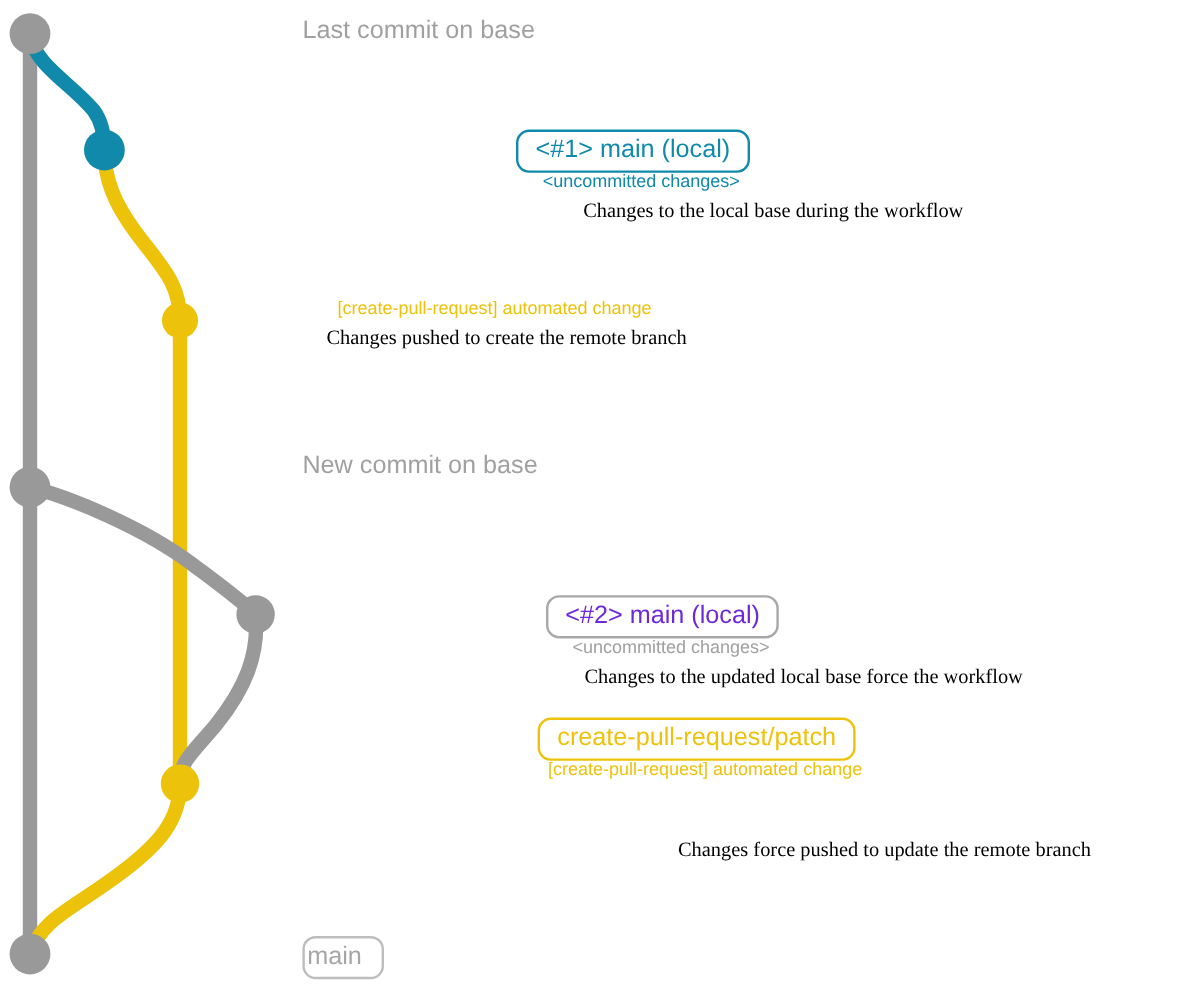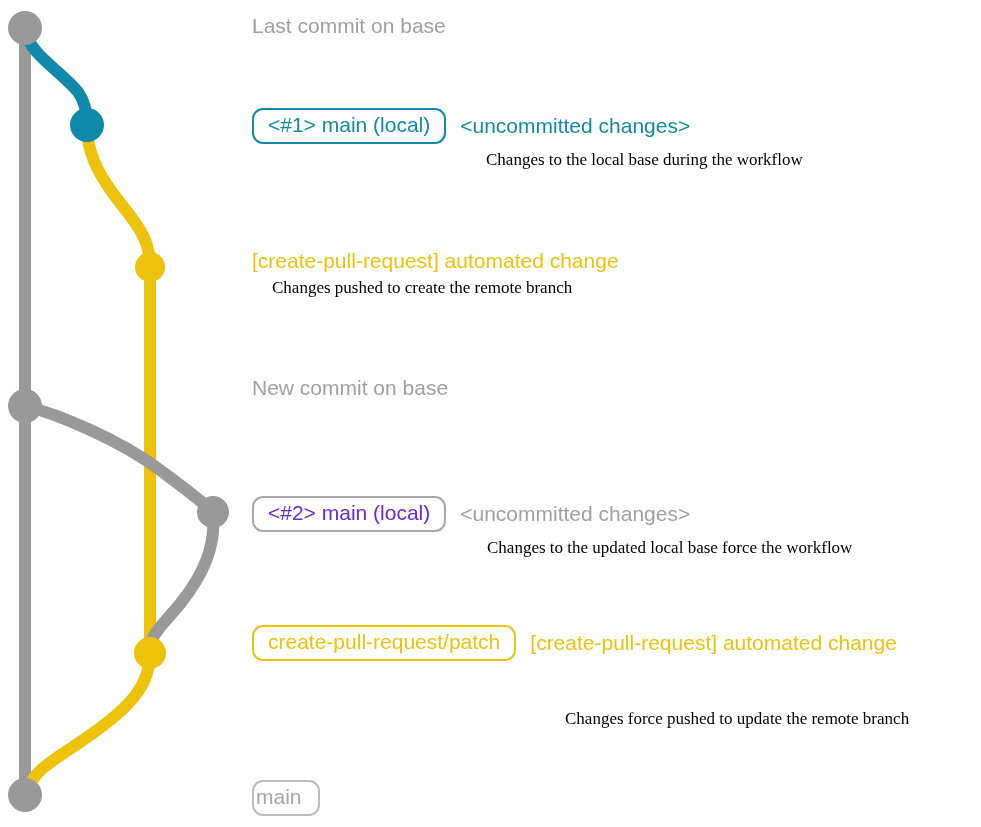--- a/index.html
+++ b/index.html
@@ -28,39 +28,40 @@
   .row {
     position: absolute;
     left: 252px;
     display: block;
     white-space: nowrap;
   }
   .row-line {
     display: flex;
     align-items: center;
     white-space: nowrap;
+    flex-direction: column;
   }
   .badge {
     display: inline-block;
     border: 2px solid #999999;
     border-radius: 11px;
     padding: 4px 14px 6px 14px;
     font-size: 21px;
     line-height: 1.05;
     color: #999999;
     background: #ffffff;
     font-family: "Liberation Sans", sans-serif;
   }
   .badge.teal { border-color: #1189ab; color: #1189ab; }
   .badge.yellow { border-color: #edc20b; color: #edc20b; }
   .badge.gray { border-color: #a8a8a8; color: #6d28d9; }
   .badge.faint { border-color: #bdbdbd; color: #a6a6a6; padding: 4px 16px 6px 2px; }
 
   .subject {
-    font-size: 21px;
+    font-size: 15px;
     font-family: "Liberation Sans", sans-serif;
     margin-left: 14px;
     line-height: 1.05;
   }
   .subject.teal { color: #1189ab; }
   .subject.yellow { color: #edc20b; }
   .subject.gray { color: #a0a0a0; }
   .subject.nomargin { margin-left: 0; }
 
   .note {
@@ -136,21 +137,21 @@
   </div>
 
   <div class="row" style="top:496px;">
     <div class="row-line">
       <span class="badge gray">&lt;#2&gt; main (local)</span>
       <span class="subject gray">&lt;uncommitted changes&gt;</span>
     </div>
     <div class="note indent-3">Changes to the updated local base force the workflow</div>
   </div>
 
-  <div class="row" style="top:625px;text-align:right;">
+  <div class="row" style="top:598px;text-align:right;">
     <div class="row-line">
       <span class="badge yellow">create-pull-request/patch</span>
       <span class="subject yellow">[create-pull-request] automated change</span>
     </div>
     <div class="note indent-4">Changes force pushed to update the remote branch</div>
   </div>
 
   <div class="row" style="top:780px;">
     <div class="row-line">
       <span class="badge faint">main</span>

